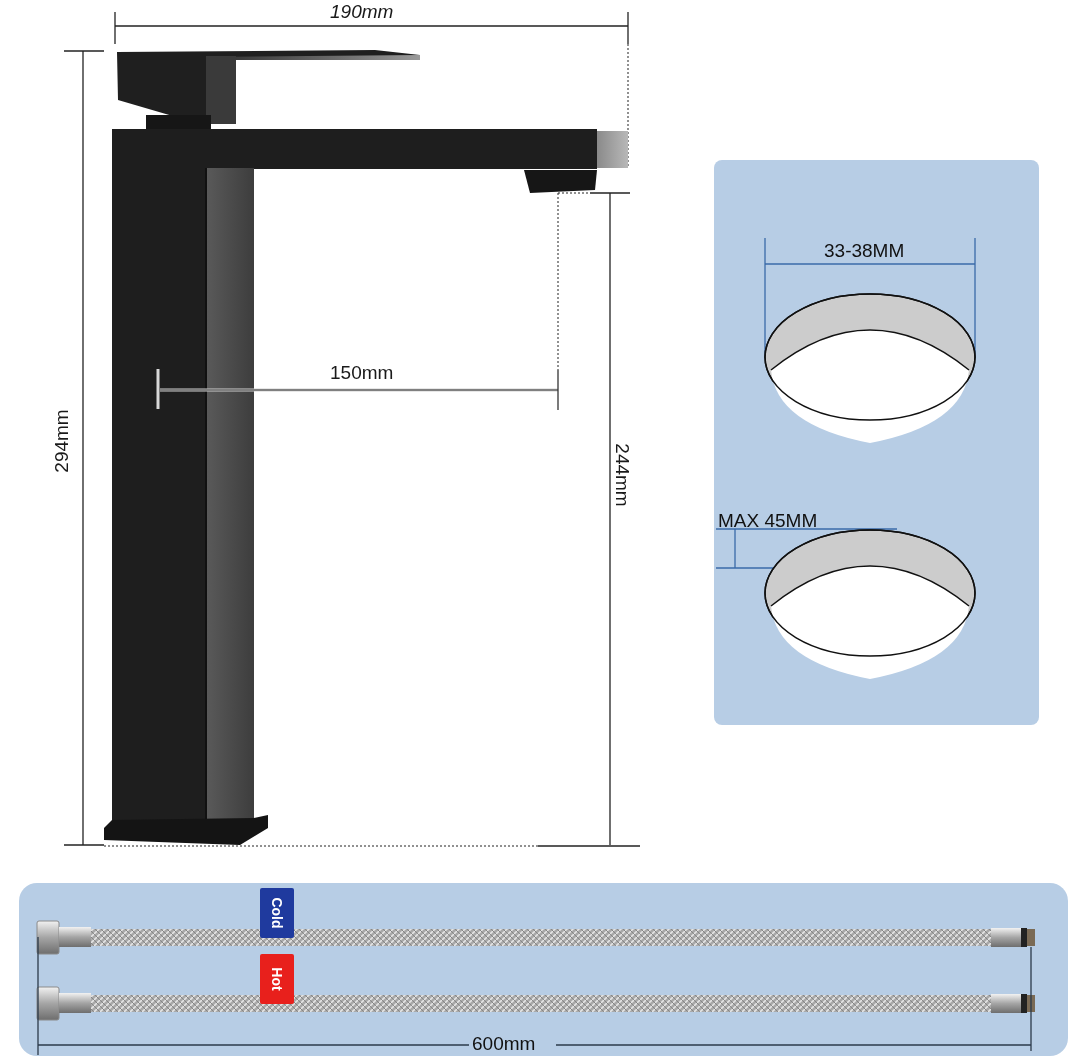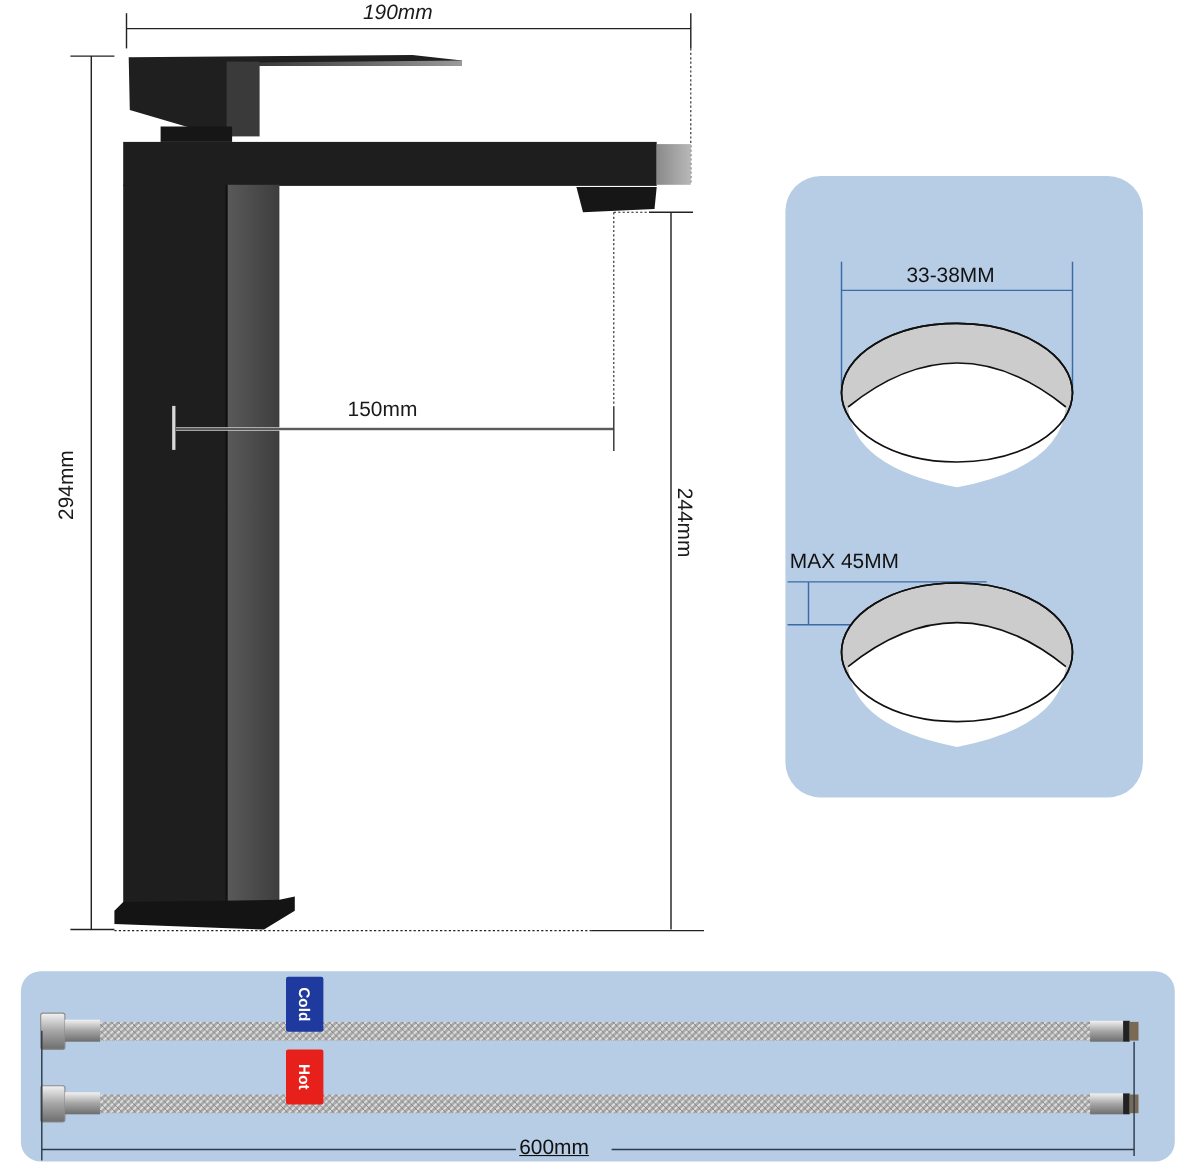--- a/index.html
+++ b/index.html
@@ -1,21 +1,21 @@
 <!DOCTYPE html>
 <html><head>
   <meta charset="utf-8">
   <style>
     html, body { margin: 0; padding: 0; background: #ffffff; }
     body { width: 1080px; height: 1058px; position: relative; overflow: hidden; font-family: "Liberation Sans", sans-serif; color: #111; }
     .abs { position: absolute; }
     .dim-label { position: absolute; font-size: 19px; color: #1a1a1a; white-space: nowrap; }
     .vert { transform: rotate(-90deg); transform-origin: center center; }
     .vert-cw { transform: rotate(90deg); transform-origin: center center; }
-    .panel { position: absolute; background: #b7cde5; border-radius: 32px; }
+    .panel { position: absolute; background: #b7cde5; border-radius: 8px; }
     .panel-label { position: absolute; font-size: 19px; color: #111; white-space: nowrap; }
     .tag { position: absolute; width: 34px; height: 50px; border-radius: 2px; }
     .tag span { position: absolute; left: 50%; top: 50%; transform: translate(-50%, -50%) rotate(90deg); color: #fff; font-size: 14px; font-weight: bold; white-space: nowrap; }
   </style>
 </head>
 <body>
 
 <svg class="abs" style="left:0;top:0" width="700" height="870" viewBox="0 0 700 870">
   <defs>
     <linearGradient id="sideGrad" x1="0" x2="1" y1="0" y2="0">
@@ -81,21 +81,21 @@
   <g>
     <line x1="158" y1="369" x2="158" y2="409" stroke="#d8d8d8" stroke-width="3"></line>
     <line x1="160" y1="390" x2="558" y2="390" stroke="#cfcfcf" stroke-width="3"></line>
     <line x1="160" y1="390" x2="558" y2="390" stroke="#333" stroke-width="1.2"></line>
     <line x1="558" y1="370" x2="558" y2="410" stroke="#333" stroke-width="1.3"></line>
   </g>
 </svg>
 
 <div class="dim-label" style="left:330px;top:1px;font-style:italic;">190mm</div>
 <div class="dim-label vert" style="left:30px;top:430px;">294mm</div>
-<div class="dim-label" style="left:316px;top:362px;">150mm</div>
+<div class="dim-label" style="left:330px;top:362px;">150mm</div>
 <div class="dim-label vert-cw" style="left:590px;top:464px;">244mm</div>
 
 <div class="panel" style="left:714px;top:160px;width:325px;height:565px;">
   <svg class="abs" style="left:0;top:0" width="325" height="565" viewBox="0 0 325 565">
 
     <g stroke="#3a6aa8" stroke-width="1.3">
       <line x1="51" y1="78" x2="51" y2="198"></line>
       <line x1="261" y1="78" x2="261" y2="198"></line>
       <line x1="51" y1="104" x2="261" y2="104"></line>
     </g>
@@ -110,21 +110,21 @@
       <line x1="2" y1="408" x2="183" y2="408"></line>
       <line x1="21" y1="369" x2="21" y2="408"></line>
     </g>
 
     <ellipse cx="156" cy="433" rx="105" ry="63" fill="#cccccc" stroke="#111" stroke-width="1.5"></ellipse>
     <path d="M 57 446 Q 156 366 255 446 Q 250 501 156 519 Q 62 501 57 446 Z" fill="#ffffff" stroke="none"></path>
     <path d="M 57 446 Q 156 366 255 446" fill="none" stroke="#111" stroke-width="1.5"></path>
     <ellipse cx="156" cy="433" rx="105" ry="63" fill="none" stroke="#111" stroke-width="1.5"></ellipse>
   </svg>
   <div class="panel-label" style="left:110px;top:80px;">33-38MM</div>
-  <div class="panel-label" style="left:4px;top:340px;">MAX 45MM</div>
+  <div class="panel-label" style="left:4px;top:350px;">MAX 45MM</div>
 </div>
 
 <div class="panel" style="left:19px;top:883px;width:1049px;height:173px;border-radius:18px;">
   <svg class="abs" style="left:0;top:0" width="1049" height="173" viewBox="0 0 1049 173">
     <defs>
       <pattern id="braid" width="6" height="6" patternUnits="userSpaceOnUse">
         <rect width="6" height="6" fill="#a9a9a9"></rect>
         <path d="M0 6 L6 0" stroke="#e4e4e4" stroke-width="1.6"></path>
         <path d="M0 0 L6 6" stroke="#7d7d7d" stroke-width="0.8"></path>
       </pattern>
@@ -161,14 +161,14 @@
     </g>
   </svg>
 
   <div class="tag" style="left:241px;top:5px;background:#1f3a9e;">
     <span>Cold</span>
   </div>
   <div class="tag" style="left:241px;top:71px;background:#e8201c;">
     <span>Hot</span>
   </div>
 
-  <div class="panel-label" style="left:453px;top:150px;text-decoration:underline;">600mm</div>
+  <div class="panel-label" style="left:453px;top:150px;">600mm</div>
 </div>
 
 </body></html>

